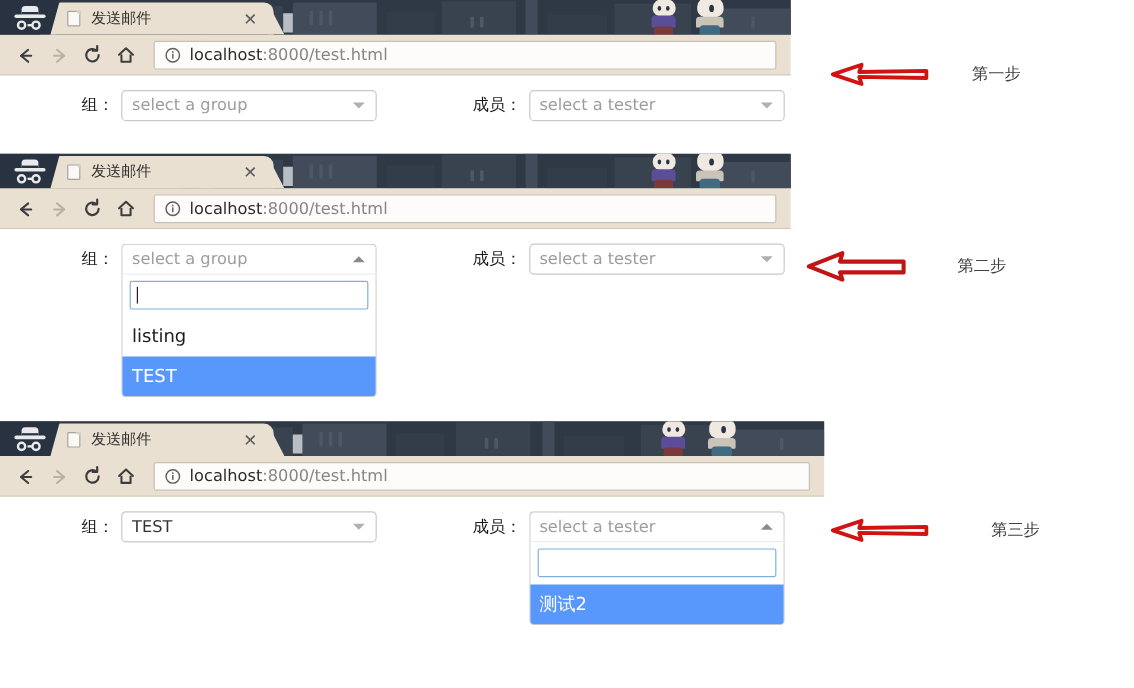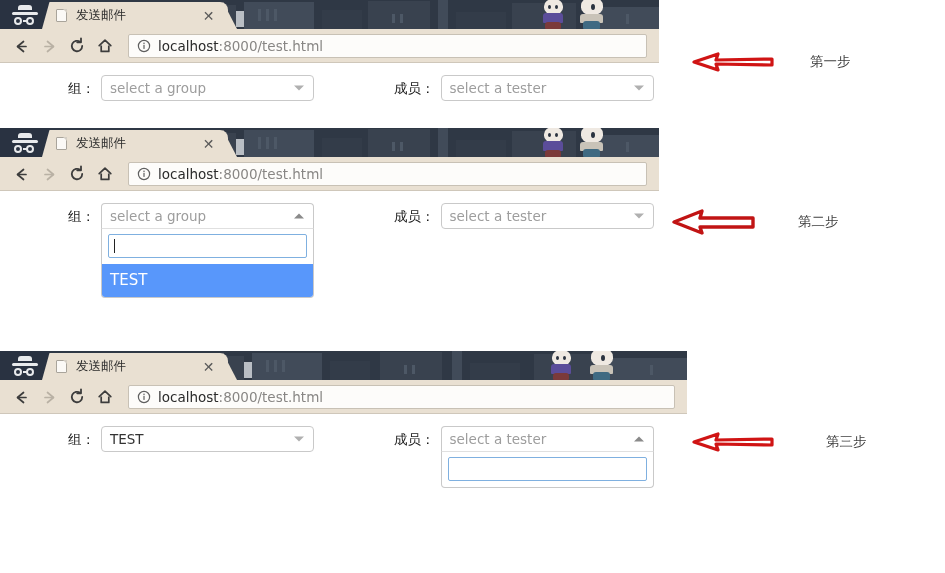--- a/index.html
+++ b/index.html
@@ -364,20 +364,21 @@
           <span class="sel-text">select a group</span>
           <i class="caret up"></i>
         </span>
         <span class="dropdown">
           <span class="dd-search" style="display:block;">
             <span class="dd-input" style="display:flex;">
               <span class="caretbar"></span>
               <span></span>
             </span>
           </span>
+          <span class="dd-opt" style="display:block;">listing</span>
           <span class="dd-opt hl last" style="display:block;">TEST</span>
         </span>
       </span>
     </div>
     <div class="field-row" style="left:394px;top:12px;">
       <span class="fld-label">成员：</span>
       <span class="sel-wrap">
         <span class="sel-box">
           <span class="sel-text">select a tester</span>
           <i class="caret down"></i>
@@ -495,20 +496,21 @@
           <span class="sel-text">select a tester</span>
           <i class="caret up"></i>
         </span>
         <span class="dropdown">
           <span class="dd-search" style="display:block;">
             <span class="dd-input" style="display:flex;">
               <span class="caretbar hidden"></span>
               <span></span>
             </span>
           </span>
+          <span class="dd-opt hl last" style="display:block;">测试2</span>
         </span>
       </span>
     </div>
   </div>
 </div>
 
 <div class="anno" style="left:692px;top:51px;">
   <svg class="anno-arrow" width="82" height="22" viewBox="0 0 82 22">
     <path d="M2 11 L26 3 L24 9 L80 8 L80 14 L24 13 L26 19 Z" fill="none" stroke="#d01414" stroke-width="3.2" stroke-linejoin="round"></path>
   </svg>

